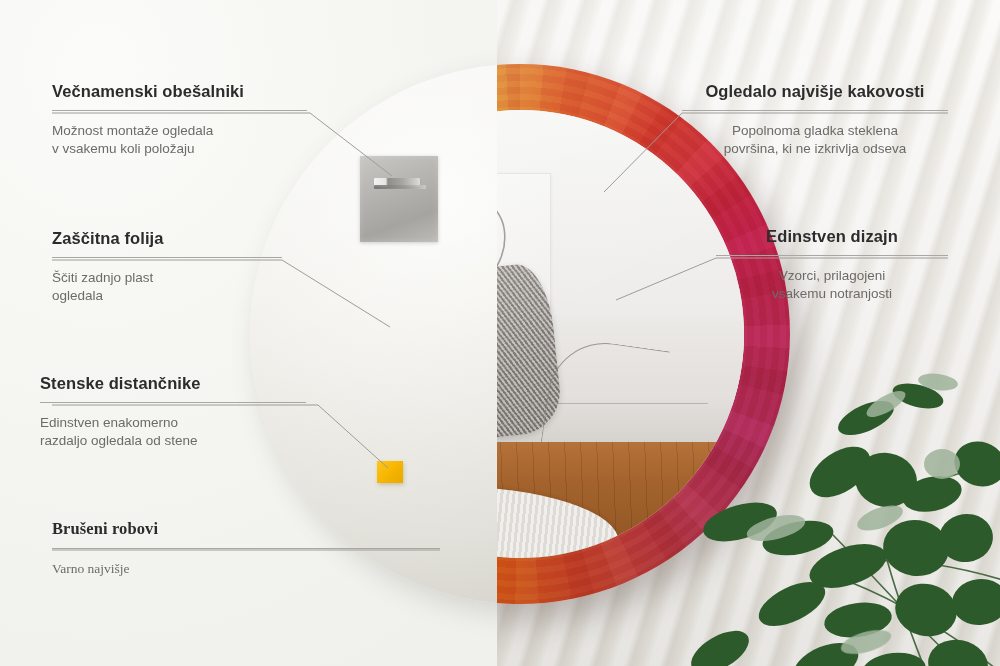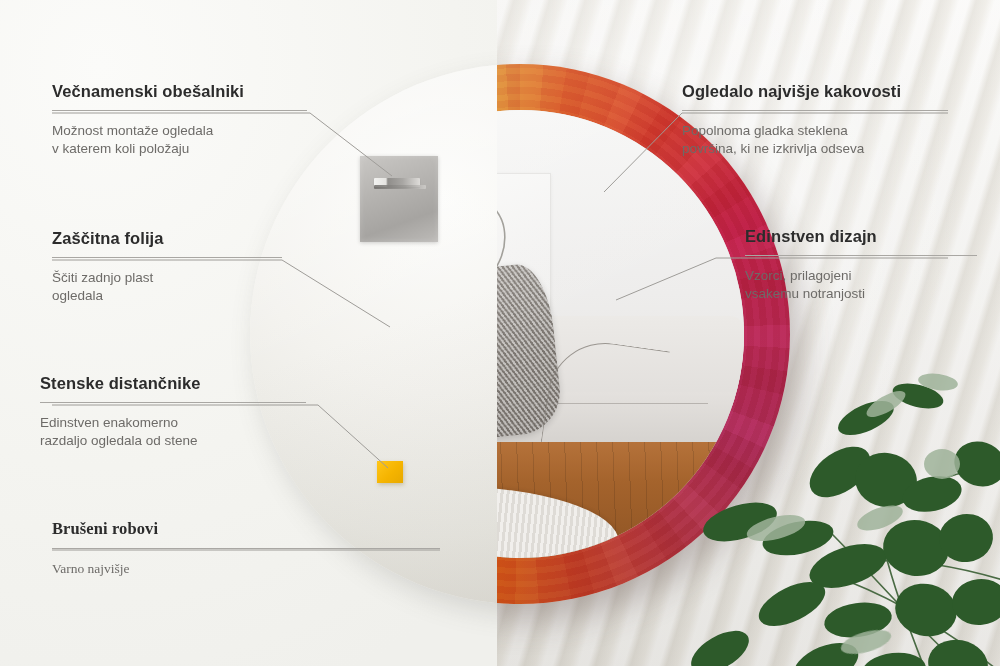--- a/index.html
+++ b/index.html
@@ -245,21 +245,21 @@
     white-space:nowrap;
   }
   .callout .rule{
     height:1px; background:#a9a7a3; margin-top:9px; width:100%;
   }
   .callout .desc{
     margin-top:11px; font-size:13.5px; line-height:18px; color:#6d6b68;
     white-space:pre-line;
   }
   .callout.right .title,
-  .callout.right .desc{ text-align:left; }
+  .callout.right .desc{ text-align:center; }
 
   
   .leaders{ position:absolute; left:0; top:0; width:1000px; height:666px; pointer-events:none; }
 </style>
 </head>
 <body>
 
 <div id="stage">
 
   <div class="panel-left"></div>
@@ -373,21 +373,21 @@
       <path d="M52 550 L440 550"></path>
       <path d="M948 113 L682 113 L604 192"></path>
       <path d="M948 258 L716 258 L616 300"></path>
     </g>
   </svg>
 
   <div class="callout left" style="left:52px; top:82px; width:255px;">
     <div class="title">Večnamenski obešalniki</div>
     <div class="rule"></div>
     <div class="desc">Možnost montaže ogledala
-v katerem koli položaju</div>
+v vsakemu koli položaju</div>
   </div>
 
   <div class="callout left" style="left:52px; top:229px; width:230px;">
     <div class="title">Zaščitna folija</div>
     <div class="rule"></div>
     <div class="desc">Ščiti zadnjo plast
 ogledala</div>
   </div>
 
   <div class="callout left" style="left:40px; top:374px; width:266px;">
@@ -403,20 +403,20 @@
     <div class="desc">Varno najvišje</div>
   </div>
 
   <div class="callout right" style="left:682px; top:82px; width:266px;">
     <div class="title">Ogledalo najvišje kakovosti</div>
     <div class="rule"></div>
     <div class="desc">Popolnoma gladka steklena
 površina, ki ne izkrivlja odseva</div>
   </div>
 
-  <div class="callout right" style="left:745px; top:227px; width:232px;">
+  <div class="callout right" style="left:716px; top:227px; width:232px;">
     <div class="title">Edinstven dizajn</div>
     <div class="rule"></div>
     <div class="desc">Vzorci, prilagojeni
 vsakemu notranjosti</div>
   </div>
 
 </div>
 
 </body></html>

